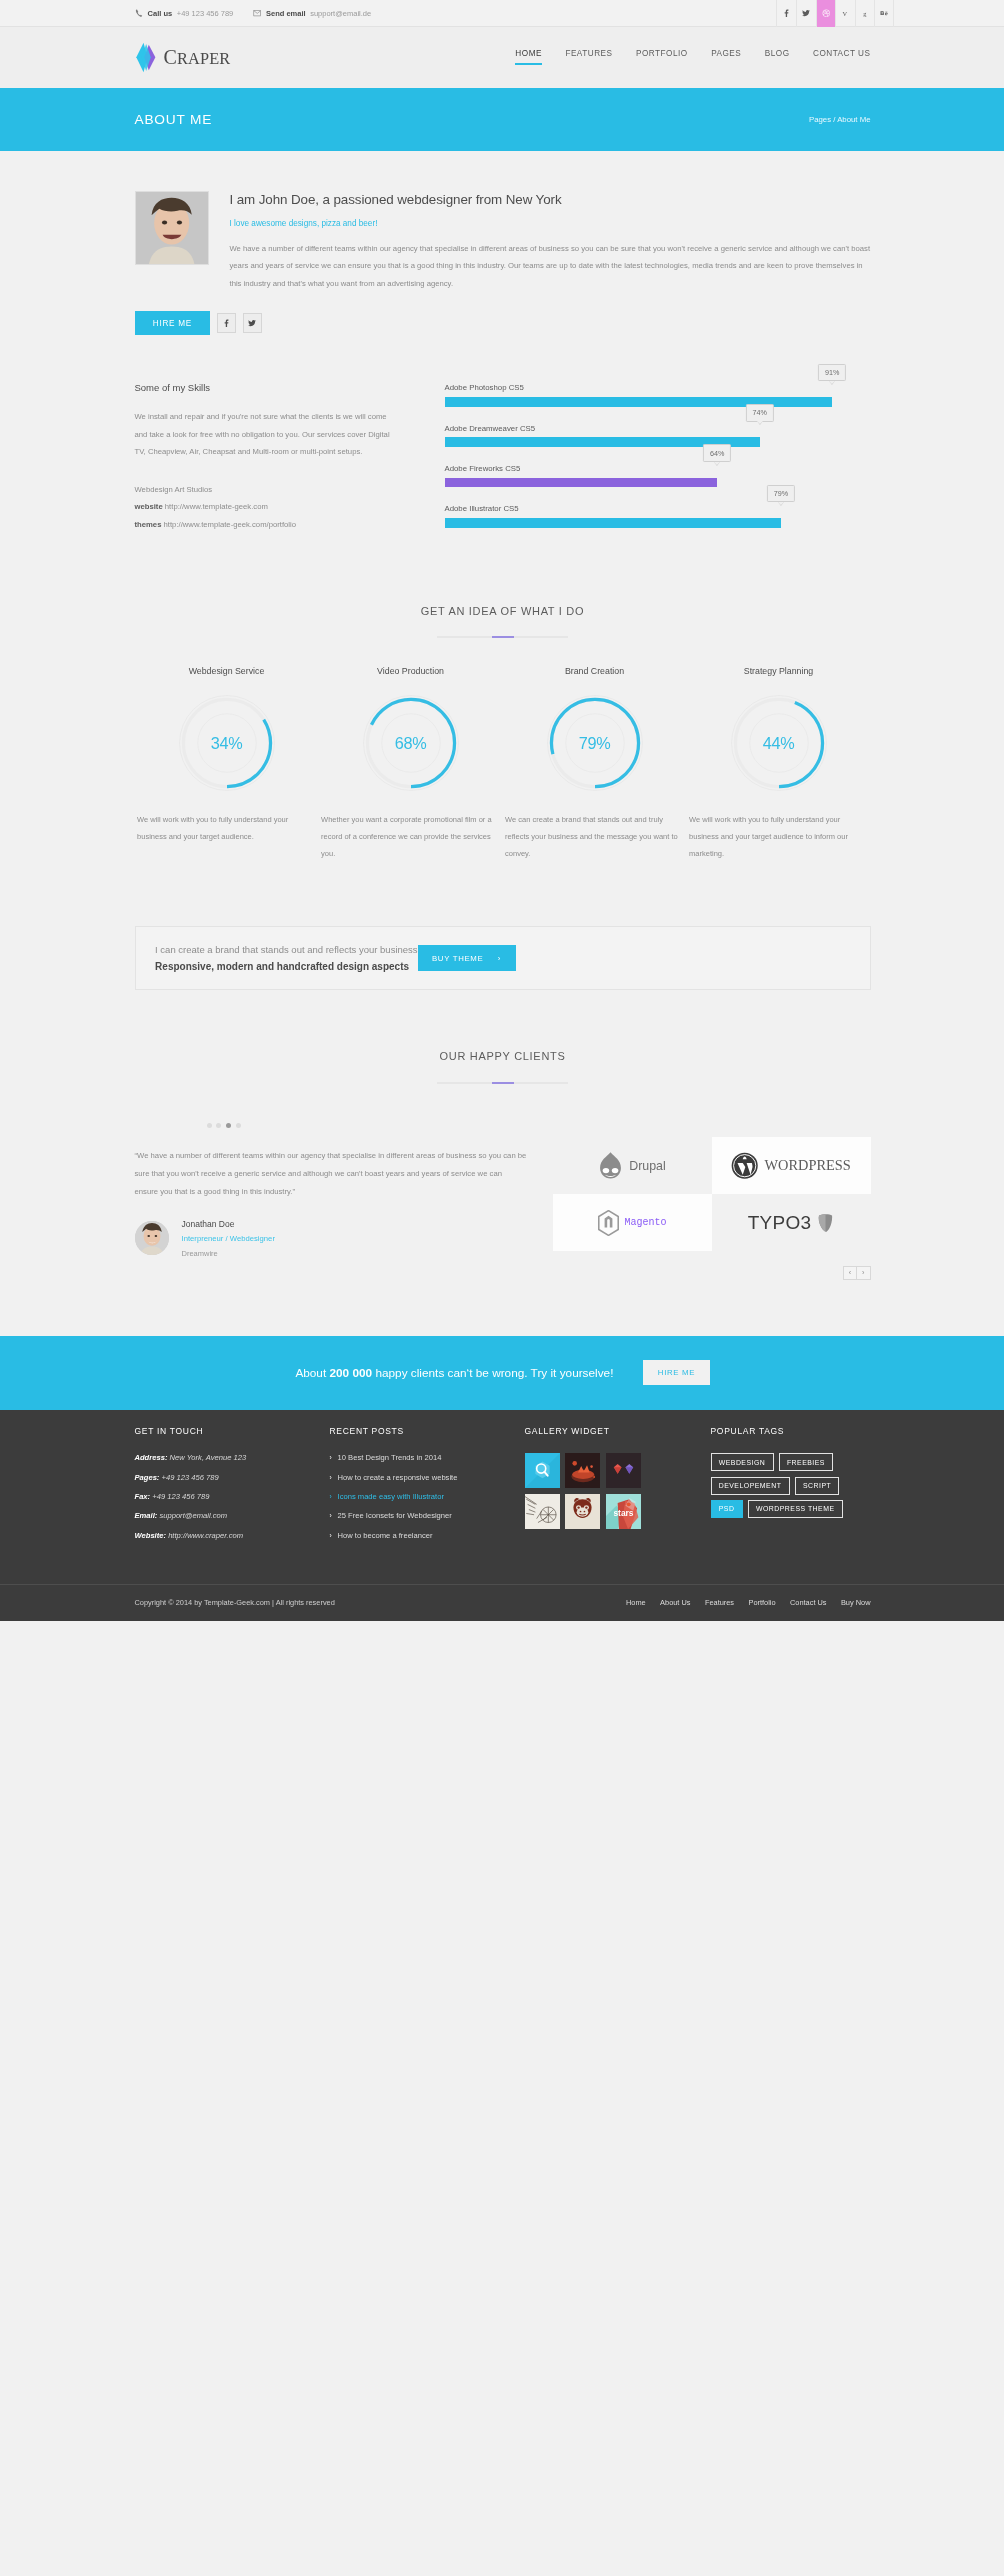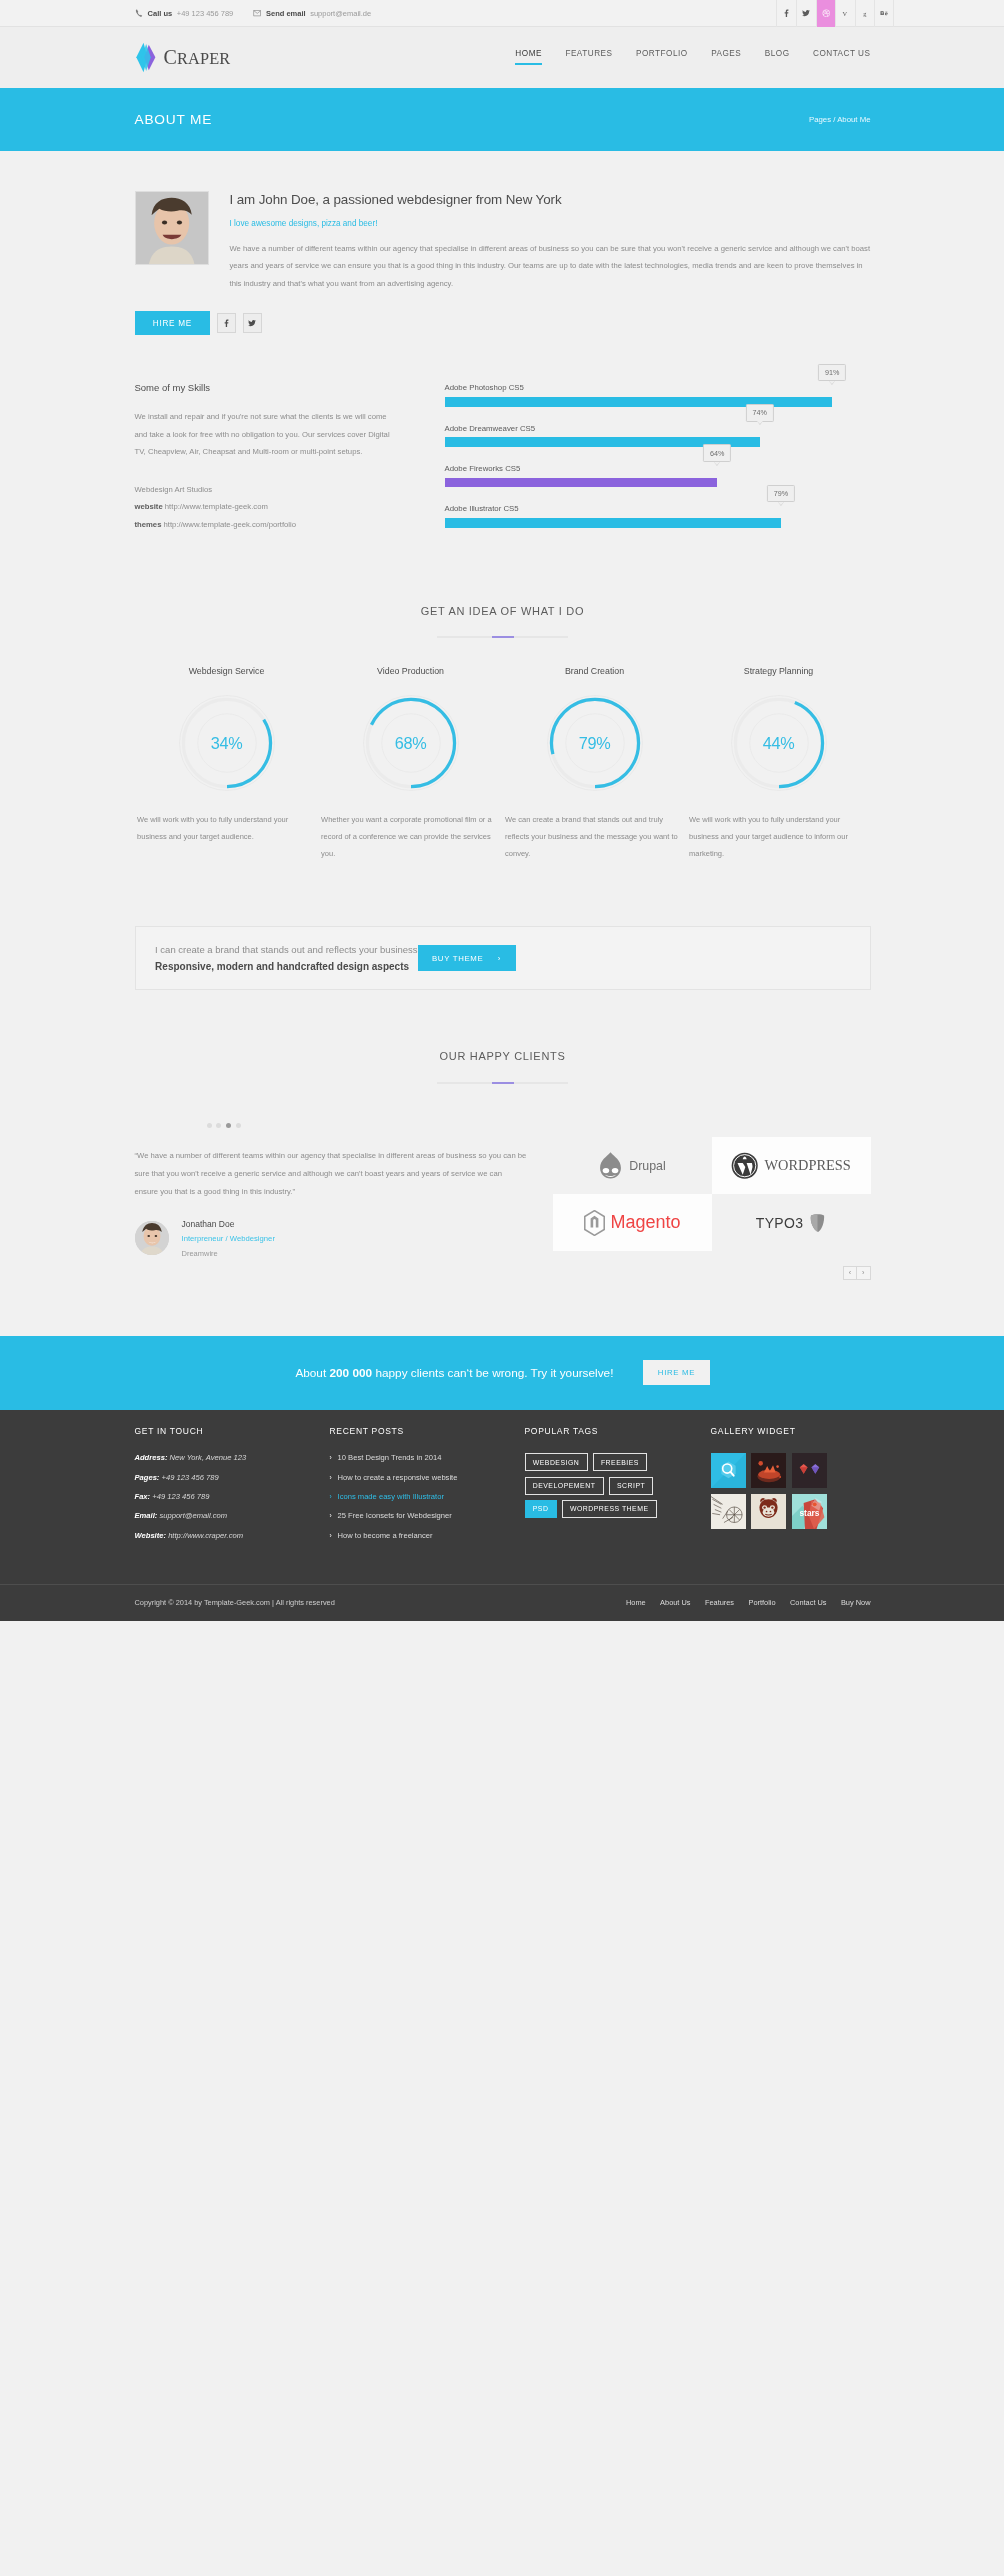--- a/index.html
+++ b/index.html
@@ -557,26 +557,26 @@
               </svg>
               <span class="clogo-txt">WORDPRESS</span>
             </div>
           </div>
           <div class="clogo white">
             <div class="clogo-inner">
               <svg width="21" height="26" viewBox="0 0 32 40">
                 <path d="M16 1 L31 10 v20 L16 39 L1 30 V10 Z" fill="none" stroke="#9a9a9a" stroke-width="2.5"></path>
                 <path d="M16 9 L22 13 v14 h-4 V15 l-2-1-2 1v12h-4V13z" fill="#9a9a9a"></path>
               </svg>
-              <span class="clogo-txt" style="font-family:Liberation Sans, sans-serif;font-size:18px;color:#ef4444">Magento</span>
+              <span class="clogo-txt" style="font-family:Liberation Mono, monospace;font-size:10px;color:#8b5cf6">Magento</span>
             </div>
           </div>
           <div class="clogo">
             <div class="clogo-inner">
-              <span class="clogo-txt" style="font-family:'Liberation Sans',sans-serif;font-size:14px;color:#3d3d3d;letter-spacing:0.3px">TYPO3</span>
+              <span class="clogo-txt" style="font-family:'Liberation Sans',sans-serif;font-size:19px;color:#3d3d3d;letter-spacing:0.3px">TYPO3</span>
               <svg width="17" height="19.6" viewBox="0 0 26 30">
                 <path d="M3 4c6-3 16-3 20 0 1 8-3 22-9 25C7 27 1 14 3 4z" fill="#8c8c8c"></path>
                 <path d="M13 2v27C7 26 1 13 3 4c3-1.5 7-2 10-2z" fill="#a8a8a8"></path>
               </svg>
             </div>
           </div>
         </div>
         <div class="carousel-nav">
           <div class="cnav">‹</div>
           <div class="cnav">›</div>
@@ -620,32 +620,20 @@
             <span>Icons made easy with Illustrator</span>
           </div>
         <div class="fpost">
             <span class="chev">›</span>
             <span>25 Free Iconsets for Webdesigner</span>
           </div>
         <div class="fpost">
             <span class="chev">›</span>
             <span>How to become a freelancer</span>
           </div>
-      </div>
-
-      <div class="fcol">
-        <h4>POPULAR TAGS</h4>
-        <div class="tags">
-          <div class="tag">WEBDESIGN</div>
-          <div class="tag">FREEBIES</div>
-          <div class="tag">DEVELOPEMENT</div>
-          <div class="tag">SCRIPT</div>
-          <div class="tag on">PSD</div>
-          <div class="tag">WORDPRESS THEME</div>
-        </div>
       </div>
 
       <div class="fcol">
         <h4>GALLERY WIDGET</h4>
         <div class="gal">
           <div class="gthumb">
             <svg width="35" height="35" viewBox="0 0 54 54">
               <rect width="54" height="54" fill="#2fbde5"></rect>
               <path d="M0 54L54 0v54z" fill="#27aed5" opacity=".55"></path>
               <path d="M27 13l11 6.5v13L27 39l-11-6.5v-13z" fill="#5fd0ee" opacity=".8"></path>
@@ -706,20 +694,32 @@
               <path d="M18 14l18-6 12 14-10 32H20z" fill="#c8473c"></path>
               <path d="M30 10l14 4 6 22-16 18-8-20z" fill="#e0604f" opacity=".85"></path>
               <path d="M36 6l10 6-4 14-12-8z" fill="#f0f0f0" opacity=".35"></path>
               <circle cx="35" cy="16" r="3" fill="#e8552f"></circle>
               <text x="27" y="34" font-family="Liberation Sans, sans-serif" font-size="13" font-weight="bold" fill="#fff" text-anchor="middle">stars</text>
             </svg>
           </div>
         </div>
       </div>
 
+      <div class="fcol">
+        <h4>POPULAR TAGS</h4>
+        <div class="tags">
+          <div class="tag">WEBDESIGN</div>
+          <div class="tag">FREEBIES</div>
+          <div class="tag">DEVELOPEMENT</div>
+          <div class="tag">SCRIPT</div>
+          <div class="tag on">PSD</div>
+          <div class="tag">WORDPRESS THEME</div>
+        </div>
+      </div>
+
     </div>
 
     <div class="copyrow">
       <div class="copy-inner">
         <div class="copy-txt">Copyright © 2014 by Template-Geek.com | All rights reserved</div>
         <div class="footnav">
           <a>Home</a>
           <a>About Us</a>
           <a>Features</a>
           <a>Portfolio</a>

